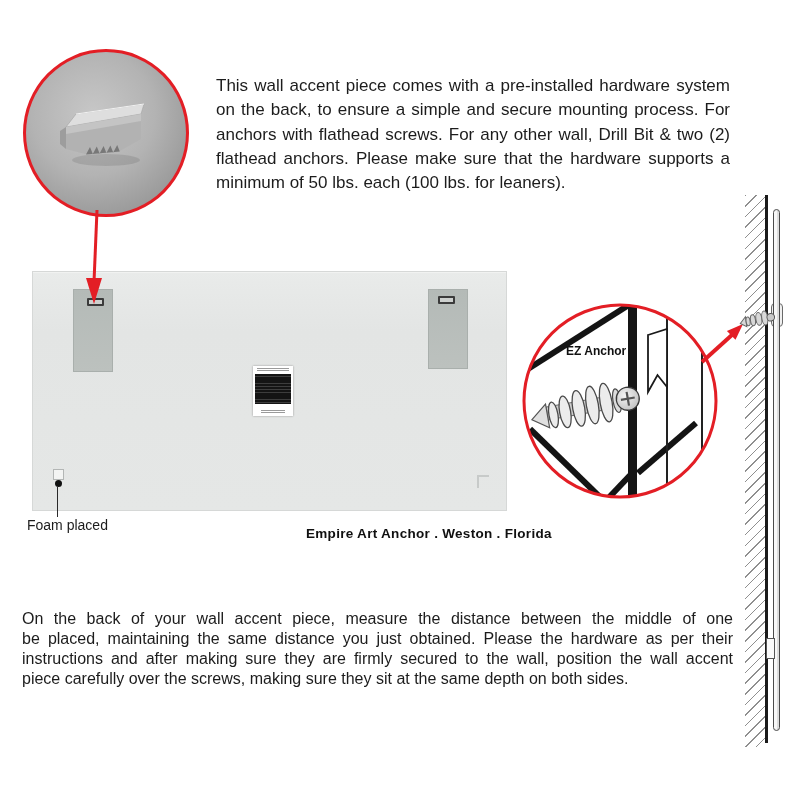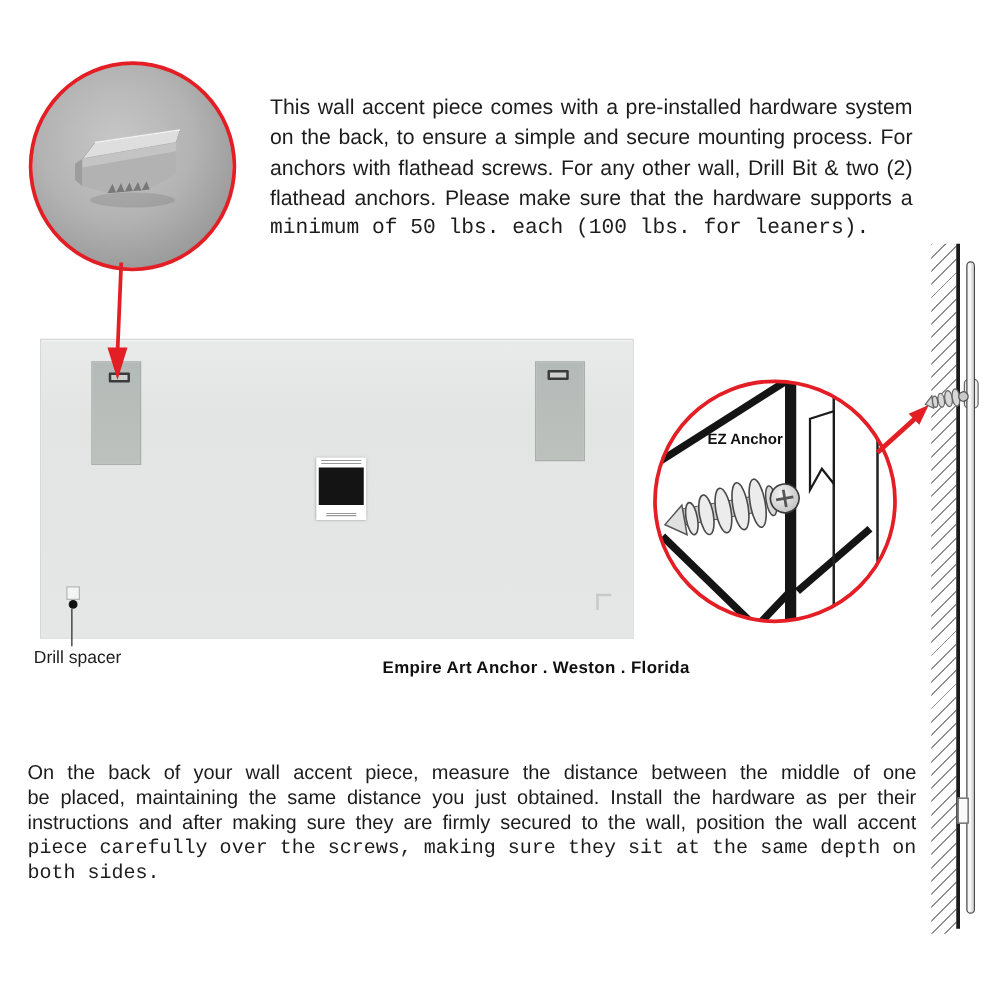--- a/index.html
+++ b/index.html
@@ -4,21 +4,21 @@
 <style>
   html,body{margin:0;padding:0;background:#fff;}
   #canvas{position:relative;width:800px;height:800px;background:#fff;overflow:hidden;
           font-family:"Liberation Sans",sans-serif;color:#1c1c1c;}
 
   
   .textblock{position:absolute;margin-top:12px;}
   #intro-text{left:216px;top:62px;width:514px;font-size:17px;line-height:24.3px;}
   #instructions-text{left:22px;top:597px;width:711px;font-size:16px;line-height:19.9px;}
   .tline{text-align:justify;text-align-last:justify;white-space:normal;}
-  .tline.last{text-align-last:left;font-family:Liberation Mono, monospace;}
+  .tline.last{text-align-last:left;}
 
   
   #clip-circle{position:absolute;left:23px;top:49px;width:166px;height:168px;border-radius:50%;
      border:3px solid #e31e25;box-sizing:border-box;
      background:radial-gradient(circle at 42% 38%, #c7c7c7 0%, #b3b3b3 45%, #999 78%, #8b8b8b 100%);}
   #clip-art{position:absolute;left:30px;top:45px;}
   #clip-arrow{position:absolute;left:80px;top:208px;}
 
   
   #panel{position:absolute;left:32px;top:271px;width:475px;height:240px;
@@ -108,21 +108,21 @@
       <div class="toplines"></div>
       <div class="block"></div>
       <div class="botlines"></div>
     </div>
     <div id="foam-spacer"></div>
     <div id="foam-dot"></div>
     <div id="corner-protector"></div>
   </div>
 
   <div id="leader-line"></div>
-  <div id="foam-label">Drill spacer</div>
+  <div id="foam-label">Foam placed</div>
   <div id="brand-line">Empire Art Anchor  . Weston . Florida</div>
 
   <svg id="ez-circle-svg" width="200" height="200" viewBox="0 0 200 200">
     <defs>
       <clipPath id="cclip">
           <circle cx="100" cy="100" r="96"></circle>
         </clipPath>
       <radialGradient id="headg" cx="40%" cy="35%" r="80%">
         <stop offset="0%" stop-color="#f4f4f4"></stop>
           <stop offset="100%" stop-color="#b9b9b9"></stop>
@@ -172,18 +172,18 @@
       <ellipse cx="10" cy="16" rx="2" ry="4.5" fill="#d8d8d8" stroke="#666" stroke-width="1"></ellipse>
       <ellipse cx="15" cy="15.5" rx="2.5" ry="5.5" fill="#d8d8d8" stroke="#666" stroke-width="1"></ellipse>
       <ellipse cx="21" cy="15" rx="3" ry="6.5" fill="#d8d8d8" stroke="#666" stroke-width="1"></ellipse>
       <ellipse cx="27" cy="15" rx="3" ry="7" fill="#d8d8d8" stroke="#666" stroke-width="1"></ellipse>
       <circle cx="33" cy="15" r="3.8" fill="#c9c9c9" stroke="#555" stroke-width="1"></circle>
     </g>
   </svg>
 
   <div id="instructions-text" class="textblock">
       <div class="tline">On the back of your wall accent piece, measure the distance between the middle of one</div>
-      <div class="tline">be placed, maintaining the same distance you just obtained. Install the hardware as per their</div>
+      <div class="tline">be placed, maintaining the same distance you just obtained. Please the hardware as per their</div>
       <div class="tline">instructions and after making sure they are firmly secured to the wall, position the wall accent</div>
       <div class="tline last">piece carefully over the screws, making sure they sit at the same depth on both sides.</div>
     </div>
 
 </div>
 
 </body></html>

